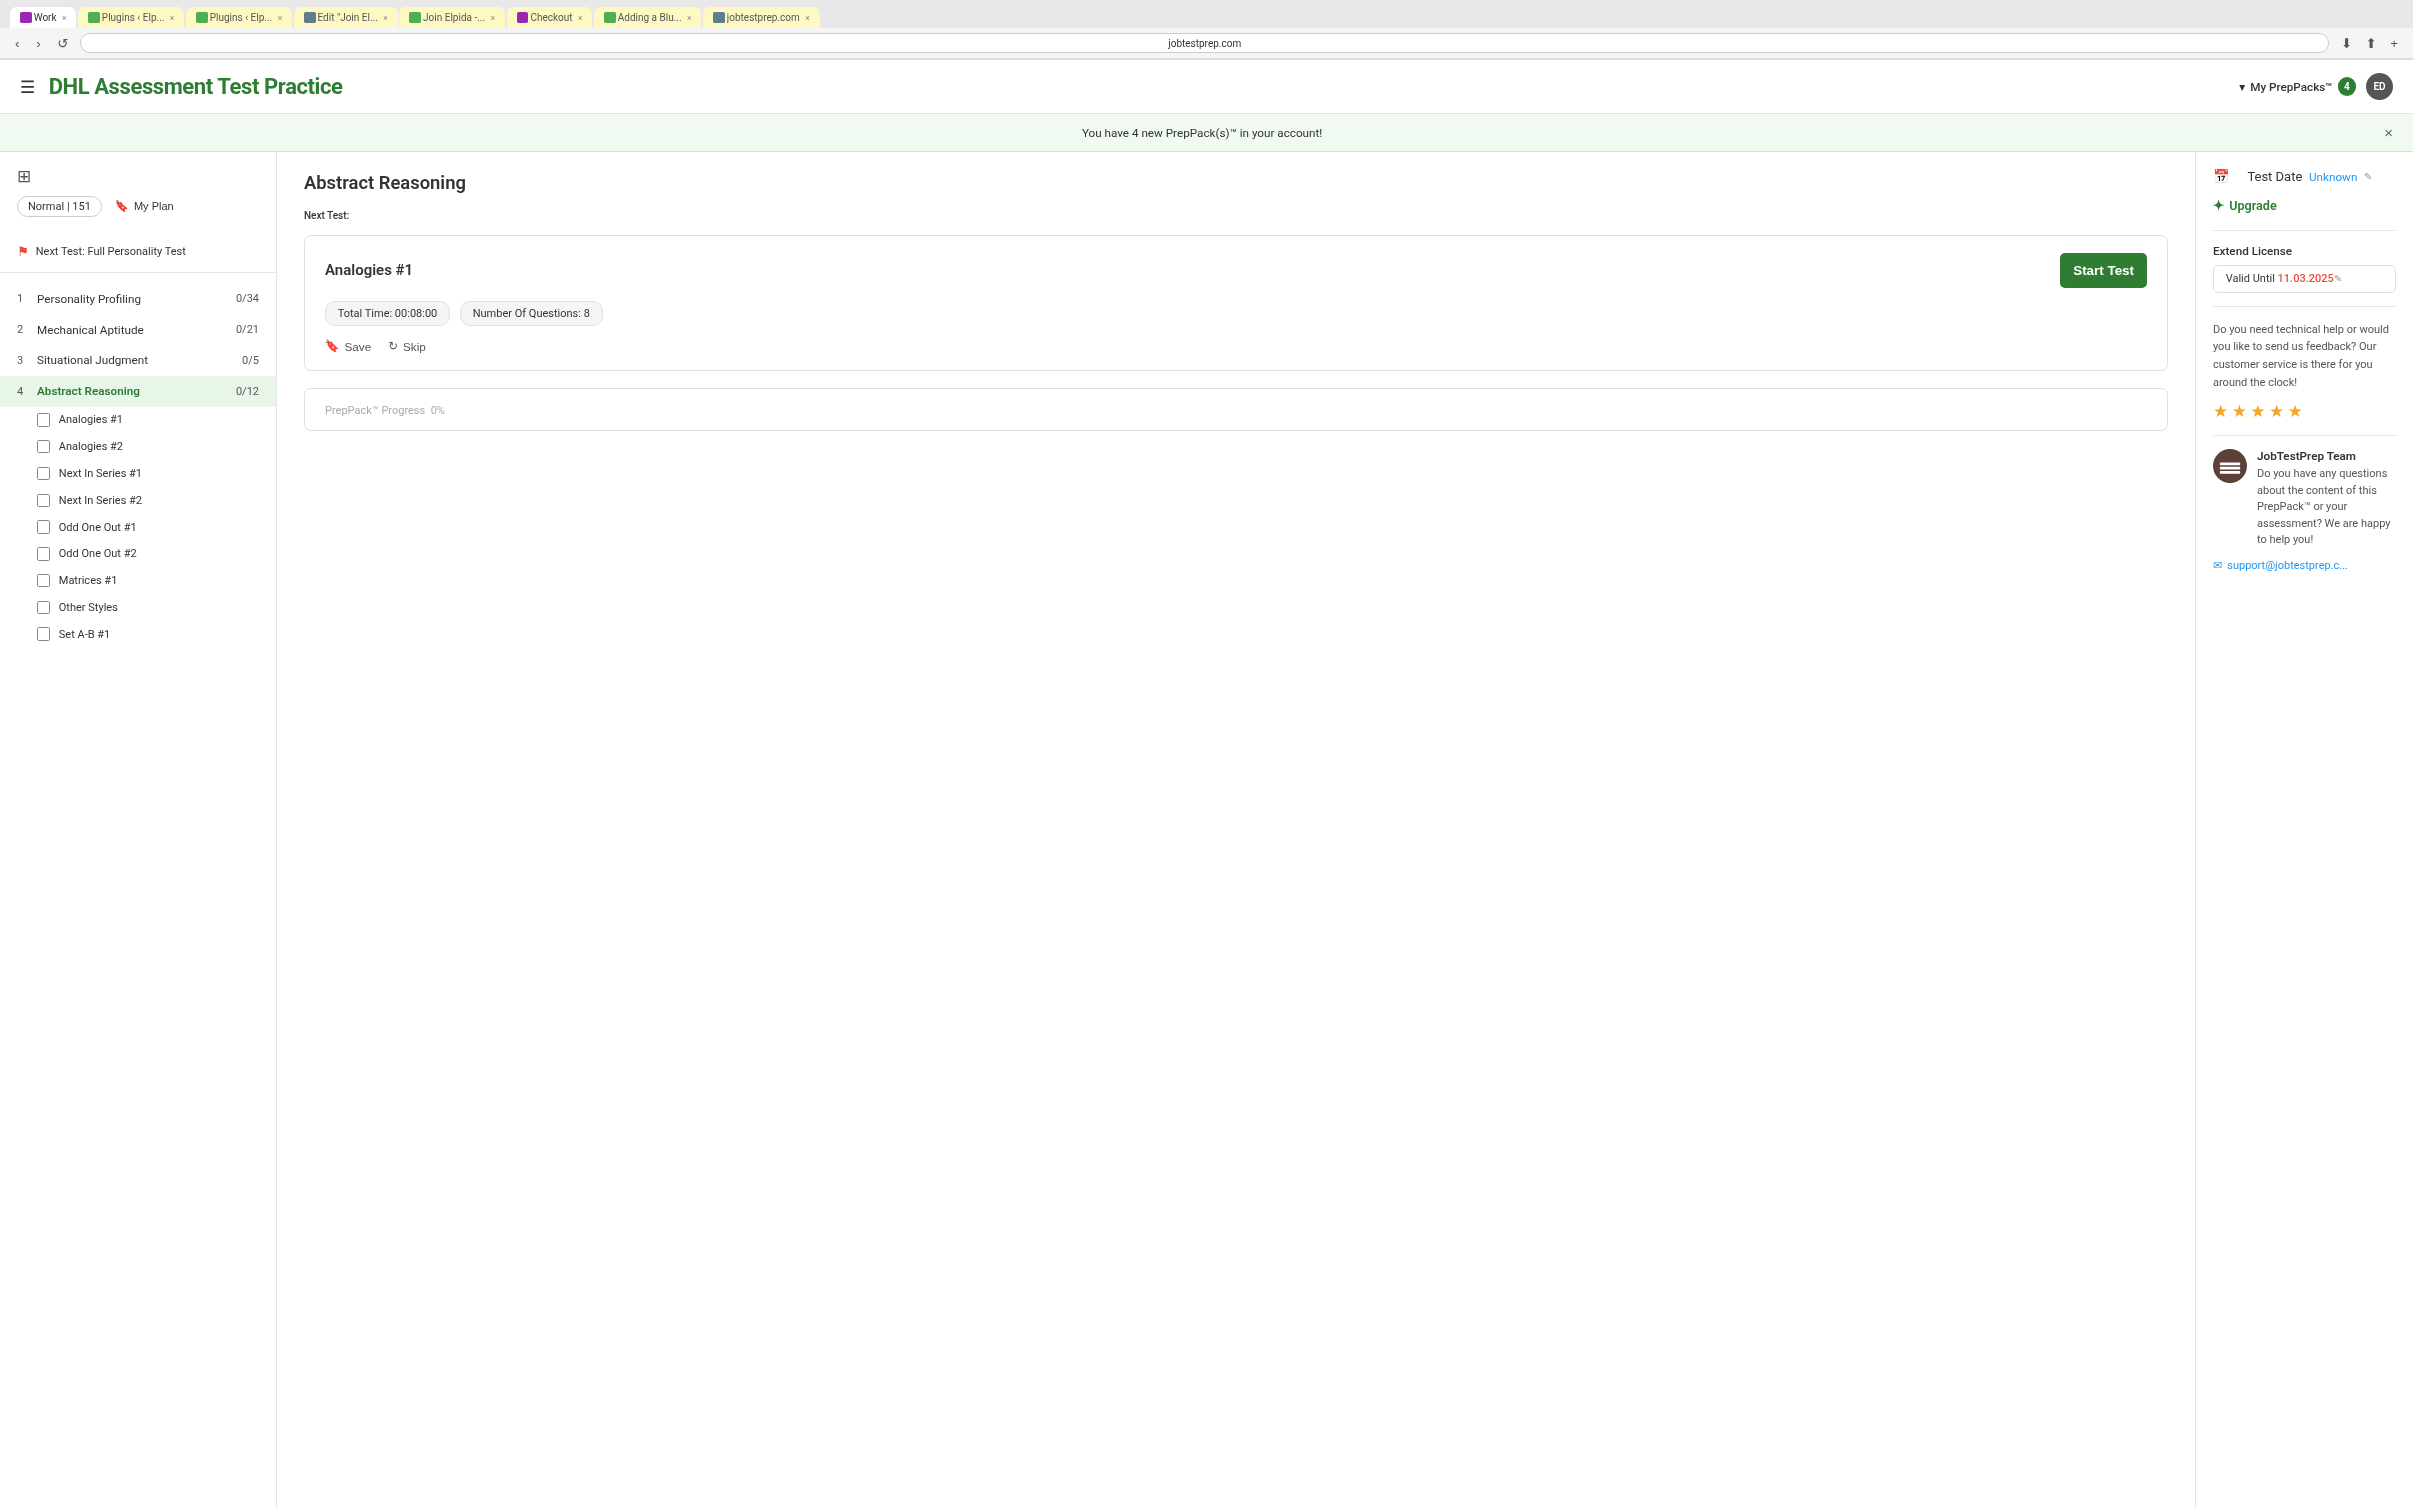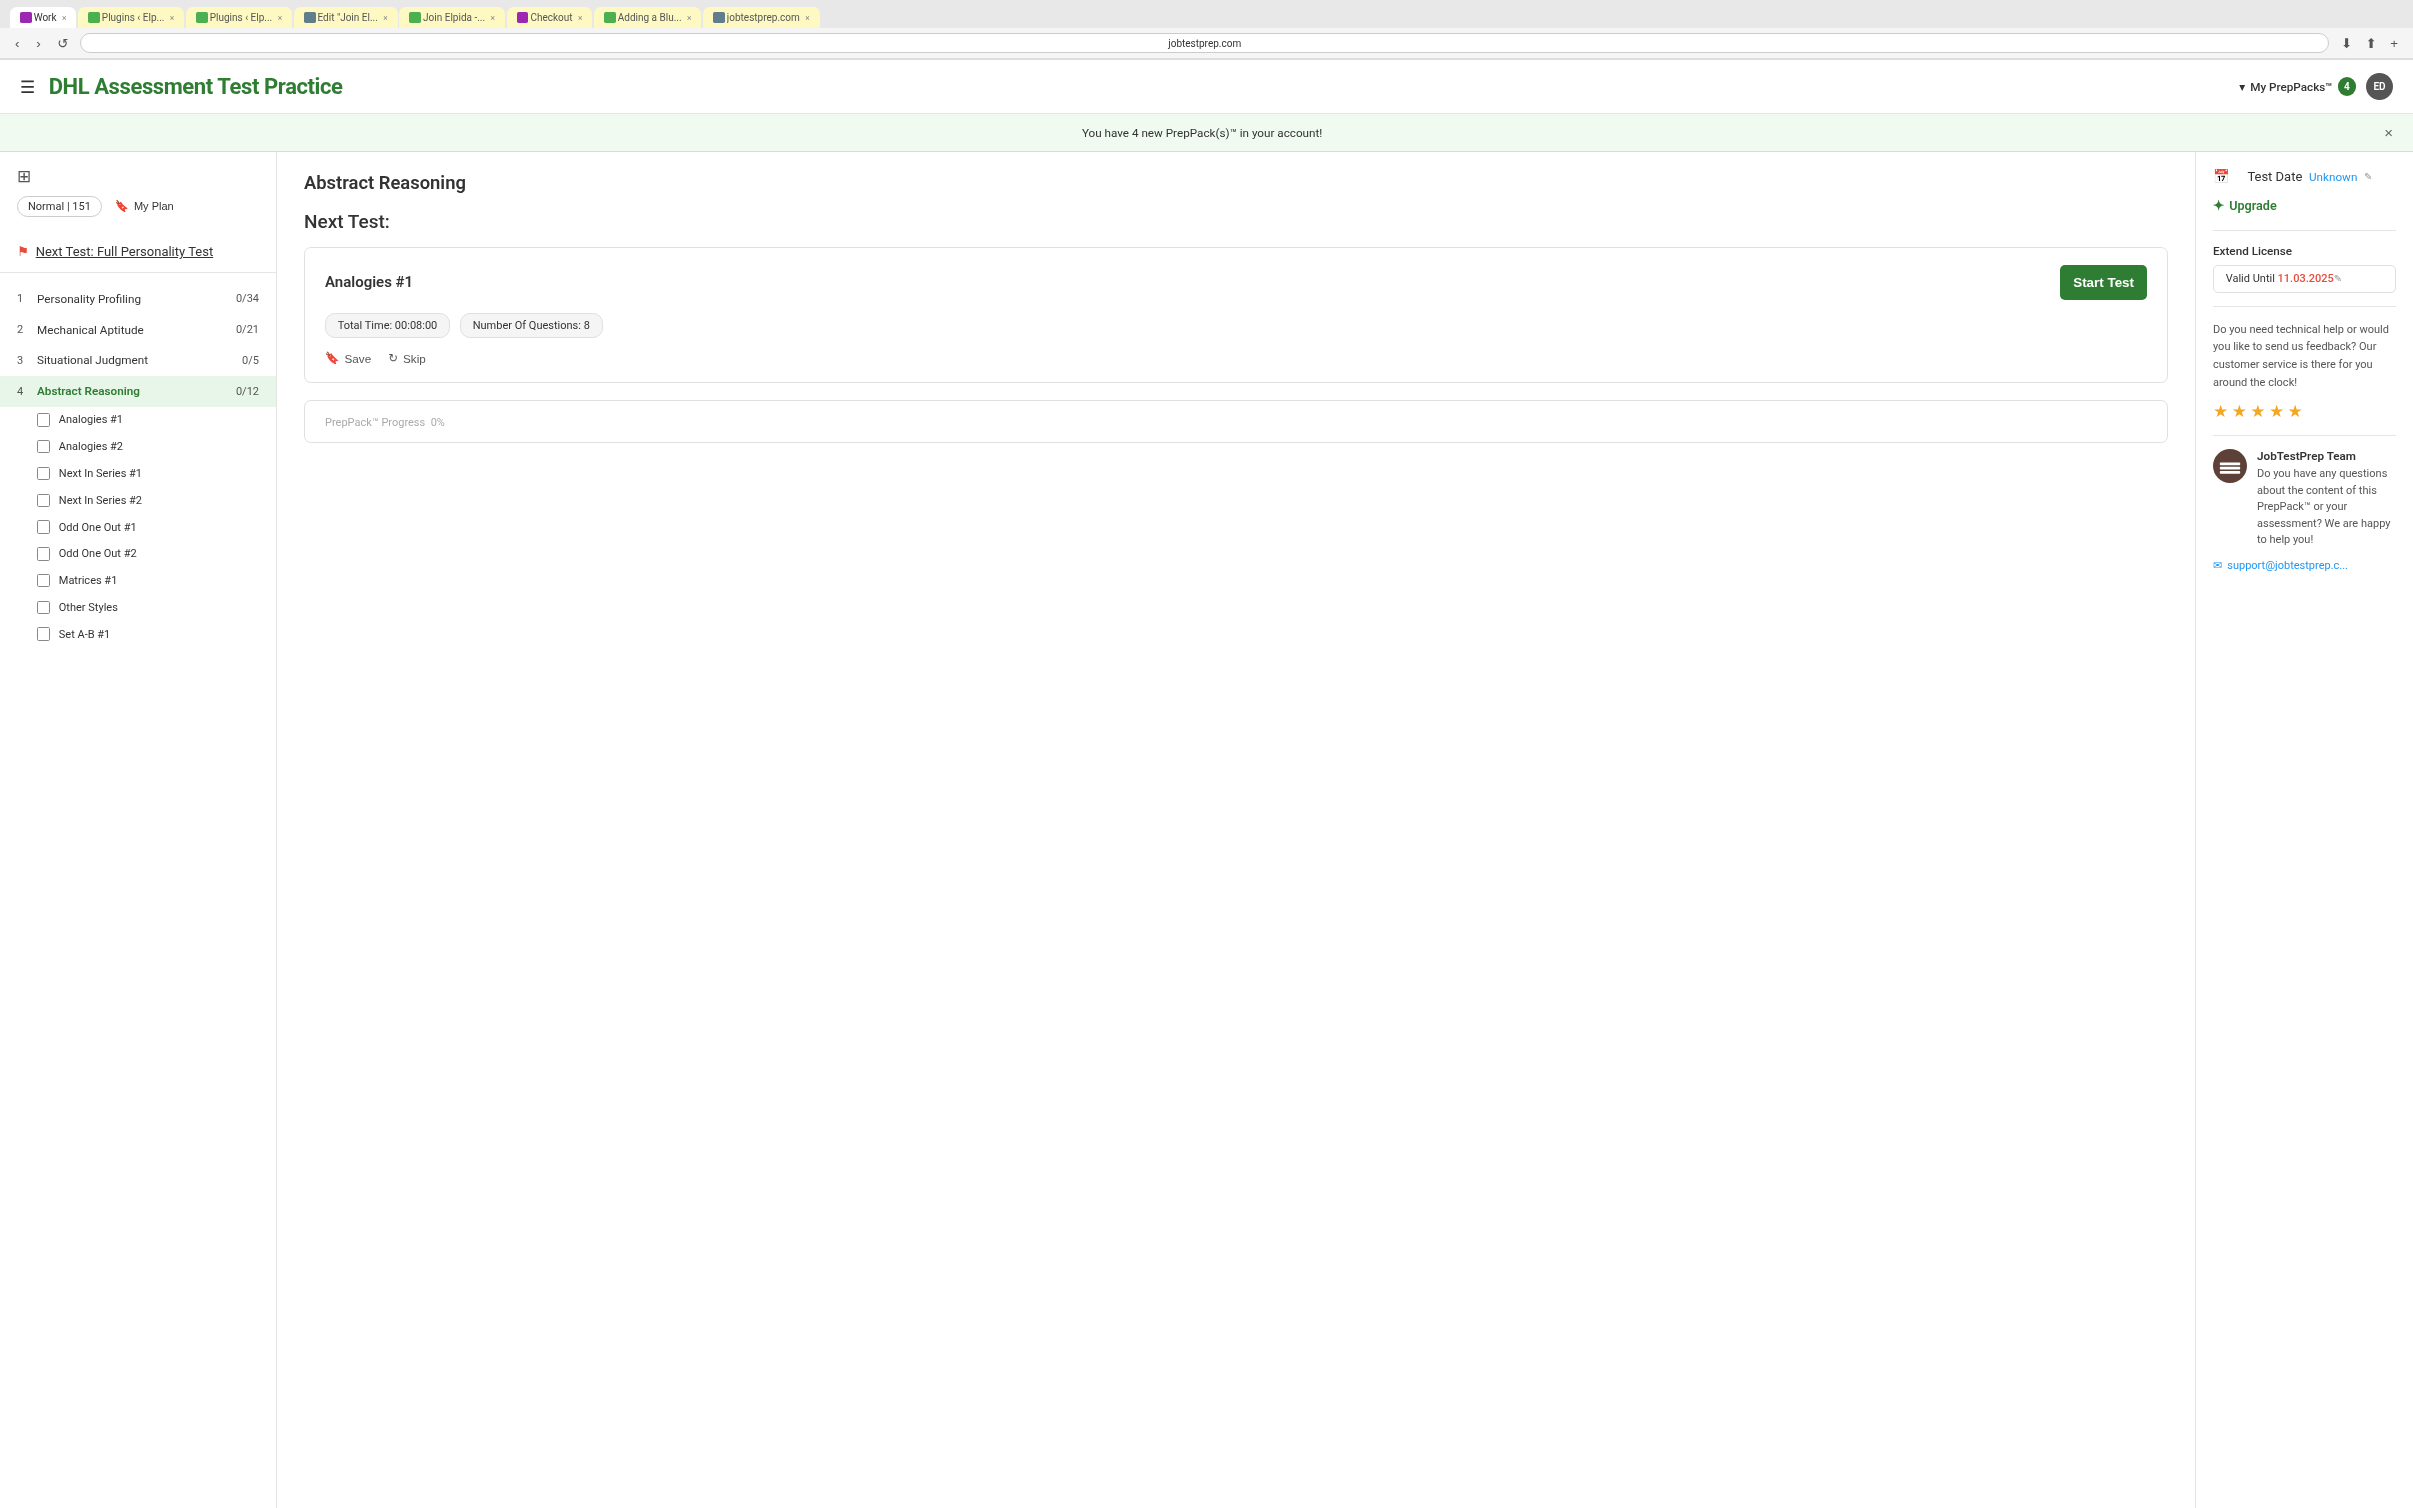--- a/index.html
+++ b/index.html
@@ -42,41 +42,41 @@
     
     .sidebar { width: 277px; border-right: 0.8px solid #e5e5e5; overflow-y: auto; padding: 13.4px 0; flex-shrink: 0; }
     .sidebar-header { padding: 0 17px 10px; }
     .sidebar-grid-icon { font-size: 17px; color: #555; margin-bottom: 10px; }
     .sidebar-filters { display: flex; align-items: center; gap: 6.7px; margin-bottom: 10px; }
     .filter-badge { background: #fff; border: 0.8px solid #ccc; border-radius: 17px; padding: 3.4px 10px; font-size: 11px; color: #333; cursor: pointer; }
     .my-plan-btn { display: flex; align-items: center; gap: 5px; background: none; border: none; cursor: pointer; font-size: 11px; color: #333; padding: 3.4px 6.7px; }
     .bookmark-icon { color: #2e7d32; }
     .next-test-banner { display: flex; align-items: center; gap: 6.7px; padding: 6.7px 17px 13.4px; border-bottom: 0.8px solid #e5e5e5; margin-bottom: 6.7px; }
     .flag-icon { color: #e74c3c; font-size: 13.4px; }
-    .next-test-text { font-size: 13px; color: #333; text-decoration: underline; }
+    .next-test-text { font-size: 11px; color: #333; }
 
     
     .sidebar-section { padding: 3.4px 0; }
     .sidebar-item { display: flex; align-items: center; padding: 8.4px 17px; cursor: pointer; }
     .sidebar-item.active { background: #e8f5e9; }
     .item-num { width: 20px; font-size: 11px; color: #555; flex-shrink: 0; }
     .item-label { flex: 1; font-size: 11.7px; color: #333; }
     .item-label.active-label { color: #2e7d32; font-weight: 600; }
     .item-score { font-size: 11px; color: #555; }
 
     .sub-items { padding: 0 0 6.7px; }
     .sub-item { display: flex; align-items: center; padding: 6.7px 17px 6.7px 37px; cursor: pointer; gap: 8.4px; }
     .sub-item.active-sub { background: #fff; }
     .sub-icon { width: 13.4px; height: 13.4px; border: 1.3px solid #888; border-radius: 1.7px; flex-shrink: 0; display: flex; align-items: center; justify-content: center; font-size: 6.7px; }
     .sub-label { font-size: 11px; color: #333; }
 
     
     .content-area { flex: 1; overflow-y: auto; padding: 20px 27px; }
     .content-title { font-size: 18.4px; font-weight: 600; color: #333; margin-bottom: 17px; }
-    .next-test-label { font-size: 19px; color: #333; margin-bottom: 13.4px; font-weight: 500; }
+    .next-test-label { font-size: 10px; color: #333; margin-bottom: 13.4px; font-weight: 500; }
 
     .test-card { border: 0.8px solid #e0e0e0; border-radius: 6.7px; padding: 17px 20px; margin-bottom: 17px; }
     .test-card-header { display: flex; align-items: center; justify-content: space-between; margin-bottom: 13.4px; }
     .test-name { font-size: 15px; font-weight: 600; color: #333; }
     .start-btn { background: #2e7d32; color: #fff; border: none; border-radius: 5px; padding: 10px 13px; font-size: 13.4px; font-weight: 600; cursor: pointer; }
     .test-meta { display: flex; gap: 10px; margin-bottom: 13.4px; }
     .meta-badge { background: #f5f5f5; border: 0.8px solid #e0e0e0; border-radius: 10px; padding: 5px 11.7px; font-size: 11px; color: #333; }
     .test-actions { display: flex; gap: 17px; }
     .action-btn { display: flex; align-items: center; gap: 5px; background: none; border: none; cursor: pointer; color: #555; font-size: 11.7px; }
 

